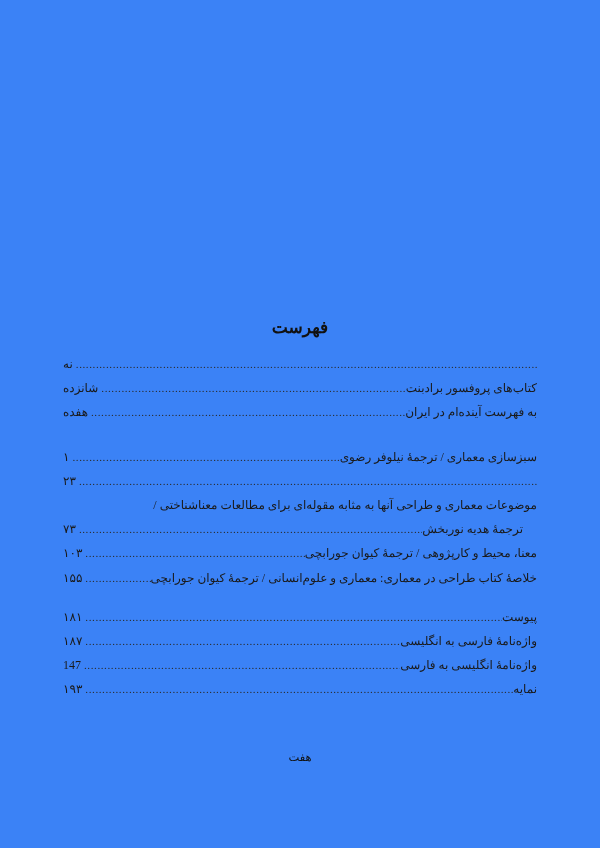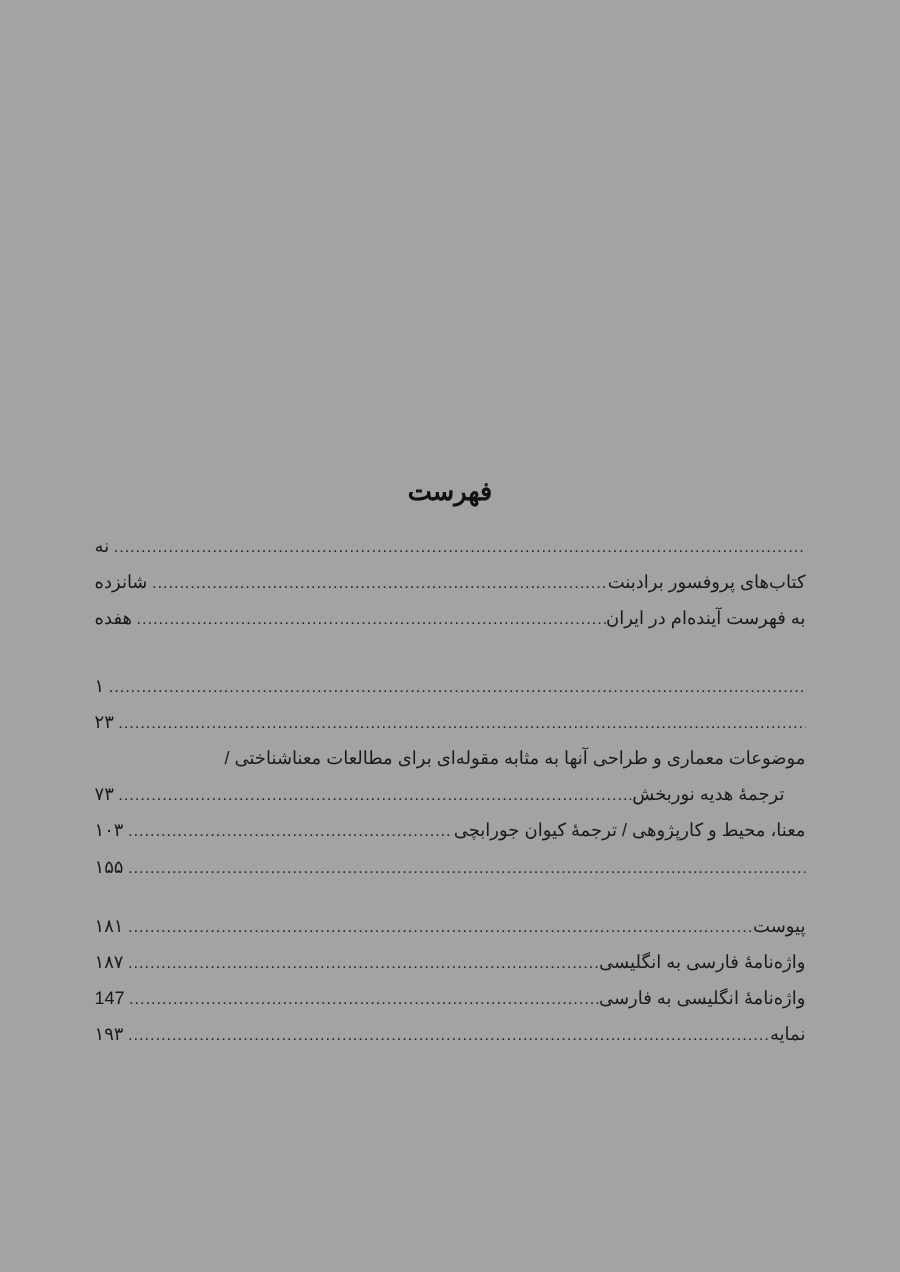--- a/index.html
+++ b/index.html
@@ -5,22 +5,22 @@
   html, body {
     margin: 0;
     padding: 0;
     background: #e9e9e9;
   }
   .page {
     position: relative;
     width: 600px;
     height: 848px;
     margin: 0 auto;
-    background: #a3a3a3;
-    font-family: Liberation Sans, sans-serif;
+    background: #3b82f6;
+    font-family: Liberation Serif, serif;
     overflow: hidden;
     color: #1a1a1a;
   }
   .title {
     position: absolute;
     top: 306px;
     left: 0;
     right: 0;
     text-align: center;
     font-size: 17px;
@@ -90,20 +90,21 @@
           <span class="entry-page">شانزده</span>
         </div>
         <div class="toc-row">
           <span class="entry-title">به فهرست آینده‌ام در ایران</span>
           <span class="dot-leader">....................................................................................................................................................................................................................................................................</span>
           <span class="entry-page">هفده</span>
         </div>
       </div>
       <div class="toc-group">
         <div class="toc-row">
+          <span class="entry-title">سبزسازی معماری / ترجمهٔ نیلوفر رضوی</span>
           <span class="dot-leader">....................................................................................................................................................................................................................................................................</span>
           <span class="entry-page">۱</span>
         </div>
         <div class="toc-row">
           <span class="dot-leader">....................................................................................................................................................................................................................................................................</span>
           <span class="entry-page">۲۳</span>
         </div>
         <div class="toc-row">
           <span class="entry-title">موضوعات معماری و طراحی آنها به مثابه مقوله‌ای برای مطالعات معناشناختی /</span>
         </div>
@@ -111,20 +112,21 @@
           <span class="entry-title">ترجمهٔ هدیه نوربخش</span>
           <span class="dot-leader">....................................................................................................................................................................................................................................................................</span>
           <span class="entry-page">۷۳</span>
         </div>
         <div class="toc-row">
           <span class="entry-title">معنا، محیط و کارپژوهی / ترجمهٔ کیوان جورابچی</span>
           <span class="dot-leader">....................................................................................................................................................................................................................................................................</span>
           <span class="entry-page">۱۰۳</span>
         </div>
         <div class="toc-row">
+          <span class="entry-title">خلاصهٔ کتاب طراحی در معماری: معماری و علوم‌انسانی / ترجمهٔ کیوان جورابچی</span>
           <span class="dot-leader">....................................................................................................................................................................................................................................................................</span>
           <span class="entry-page">۱۵۵</span>
         </div>
       </div>
       <div class="toc-group">
         <div class="toc-row">
           <span class="entry-title">پیوست</span>
           <span class="dot-leader">....................................................................................................................................................................................................................................................................</span>
           <span class="entry-page">۱۸۱</span>
         </div>
@@ -138,13 +140,14 @@
           <span class="dot-leader">....................................................................................................................................................................................................................................................................</span>
           <span class="entry-page">147</span>
         </div>
         <div class="toc-row">
           <span class="entry-title">نمایه</span>
           <span class="dot-leader">....................................................................................................................................................................................................................................................................</span>
           <span class="entry-page">۱۹۳</span>
         </div>
       </div>
     </div>
+  <div class="footer">هفت</div>
 </div>
 
 </body></html>

